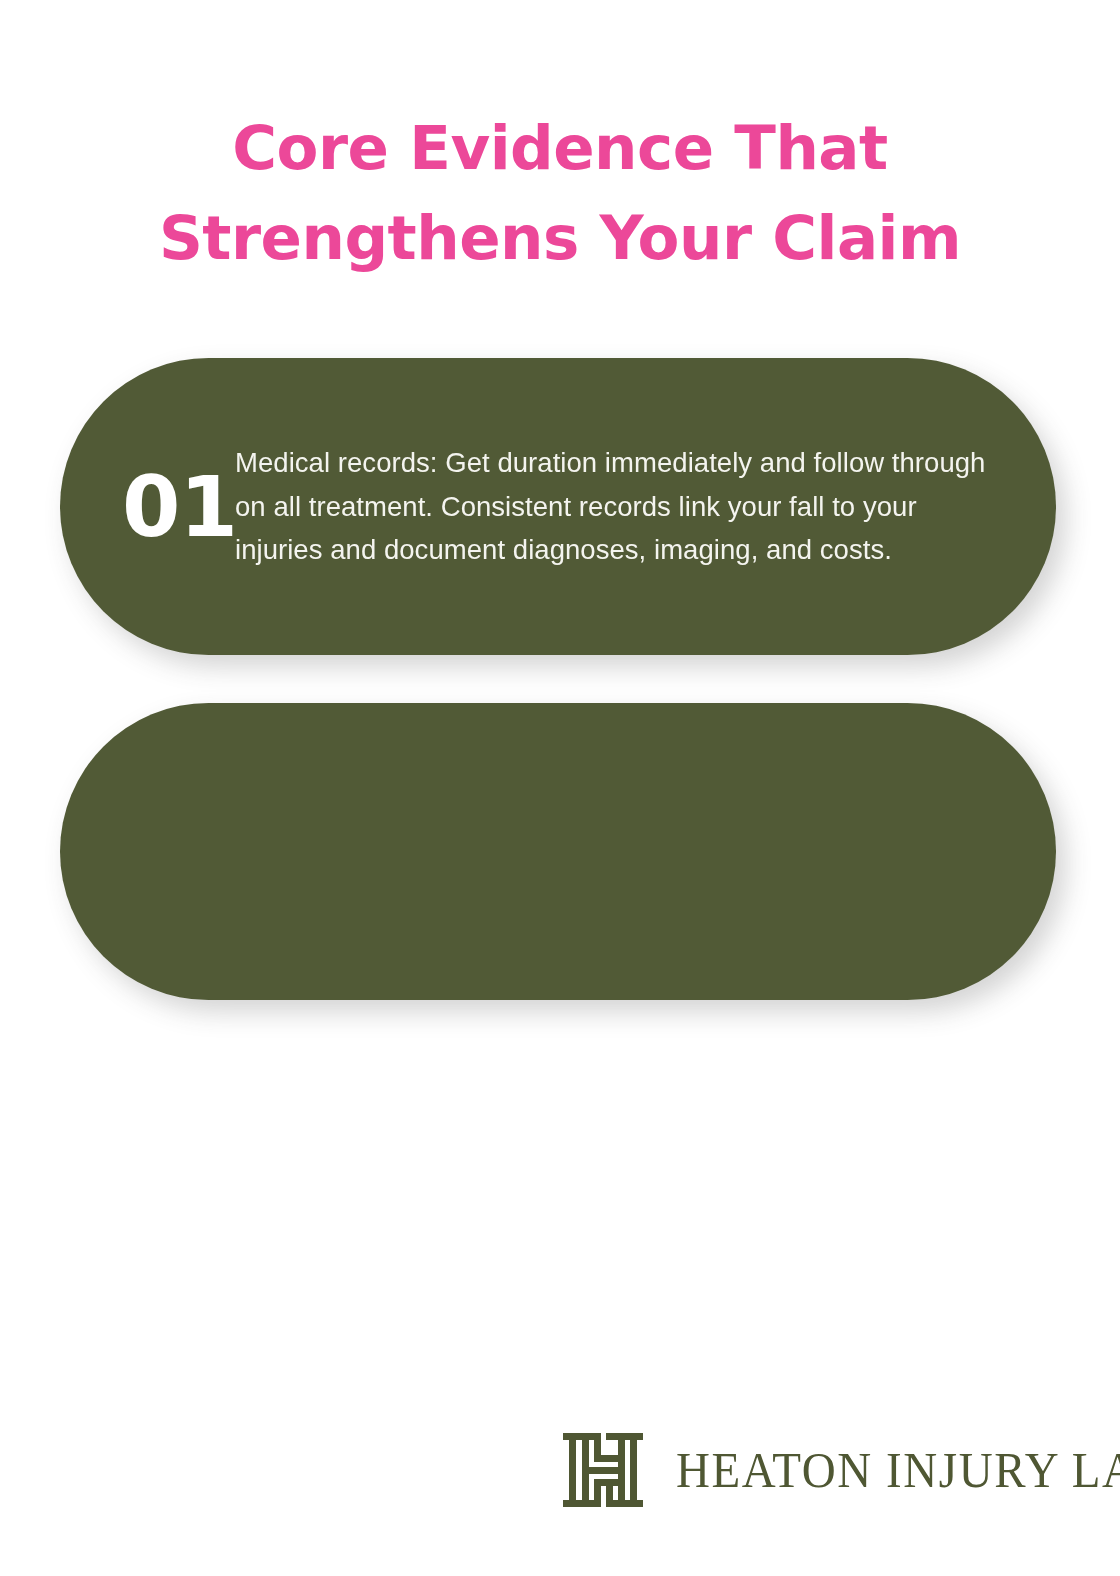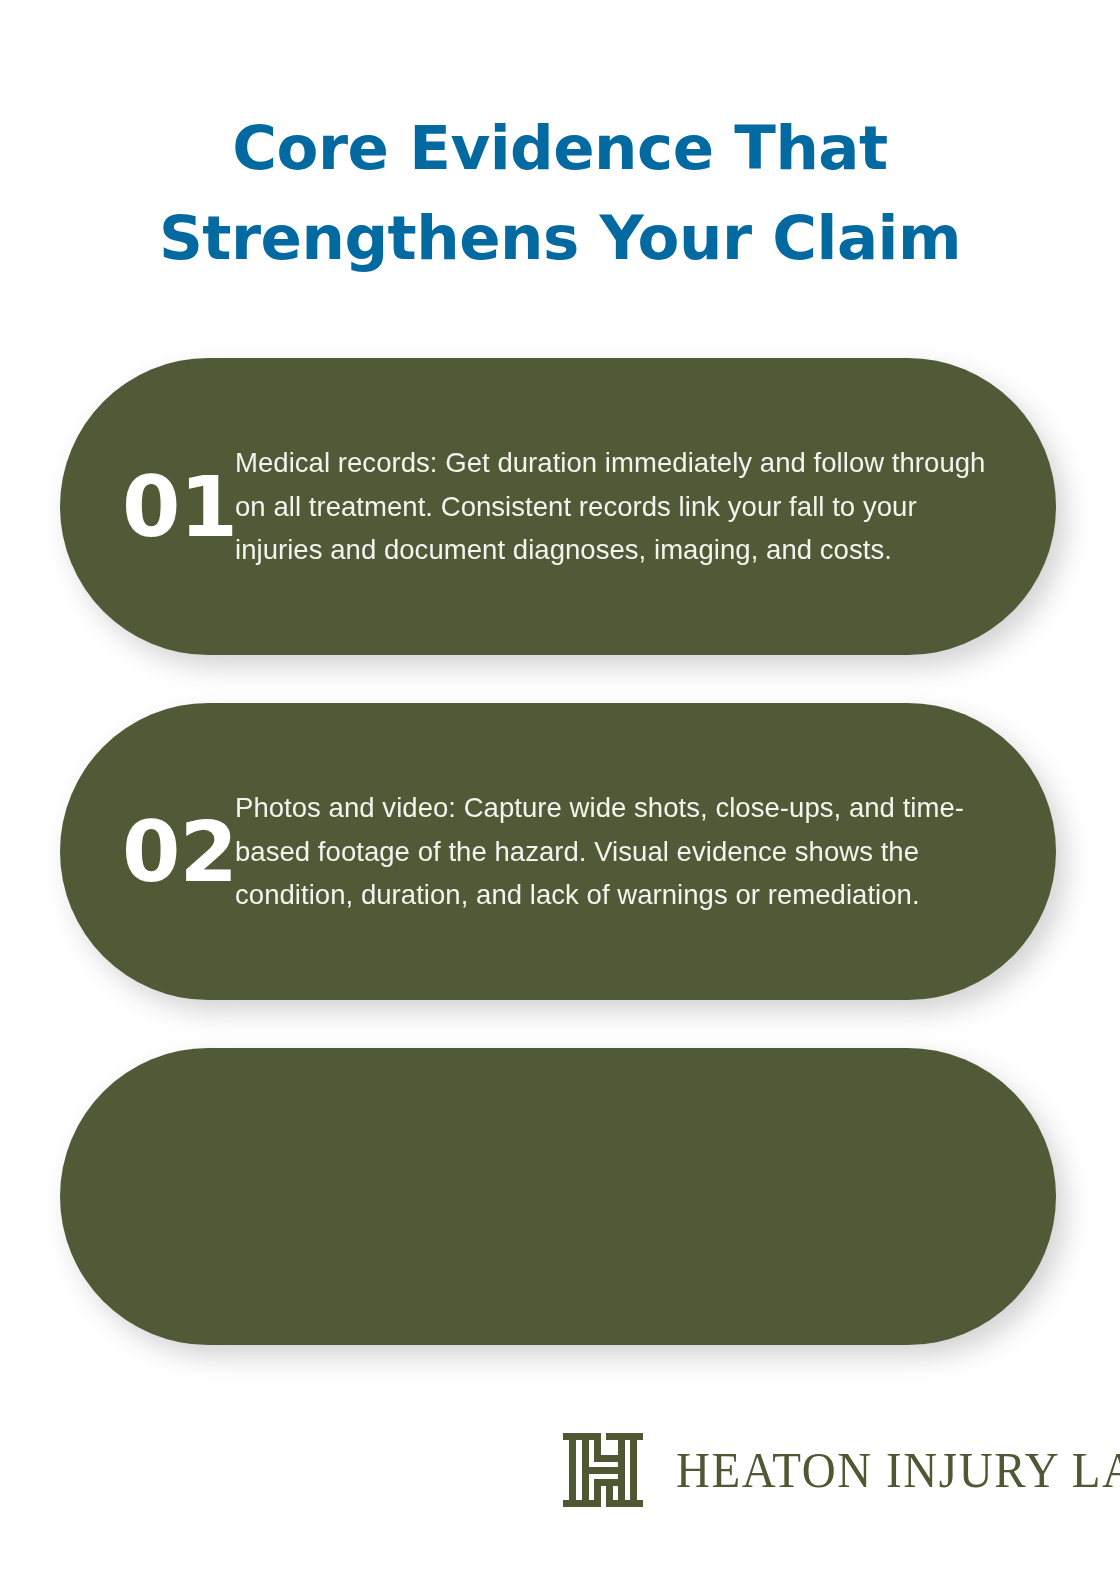--- a/index.html
+++ b/index.html
@@ -23,21 +23,21 @@
     width: 1120px;
     text-align: center;
   }
   .title {
     margin: 0;
     font-family: "DejaVu Sans", sans-serif;
     font-size: 61px;
     font-weight: bold;
     line-height: 90px;
     letter-spacing: -0.5px;
-    color: #0369a1;
+    color: #ec4899;
     padding: 0 120px;
     box-sizing: border-box;
   }
 
   
   .cards {
     position: absolute;
     left: 60px;
     top: 358px;
     width: 996px;
@@ -112,24 +112,20 @@
   <h1 class="title">Core Evidence That Strengthens Your Claim</h1>
 </div>
 
 <div class="cards">
 
   <div class="card">
     <div class="card-number">01</div>
     <div class="card-text">Medical records: Get duration immediately and follow through on all treatment. Consistent records link your fall to your injuries and document diagnoses, imaging, and costs.</div>
   </div>
 
-  <div class="card">
-    <div class="card-number">02</div>
-    <div class="card-text">Photos and video: Capture wide shots, close-ups, and time-based footage of the hazard. Visual evidence shows the condition, duration, and lack of warnings or remediation.</div>
-  </div>
 
   <div class="card">
   </div>
 
 </div>
 
 <div class="logo">
   <svg class="logo-mark" viewBox="0 0 80 84" aria-hidden="true">
     <g fill="#4F5733">
 

